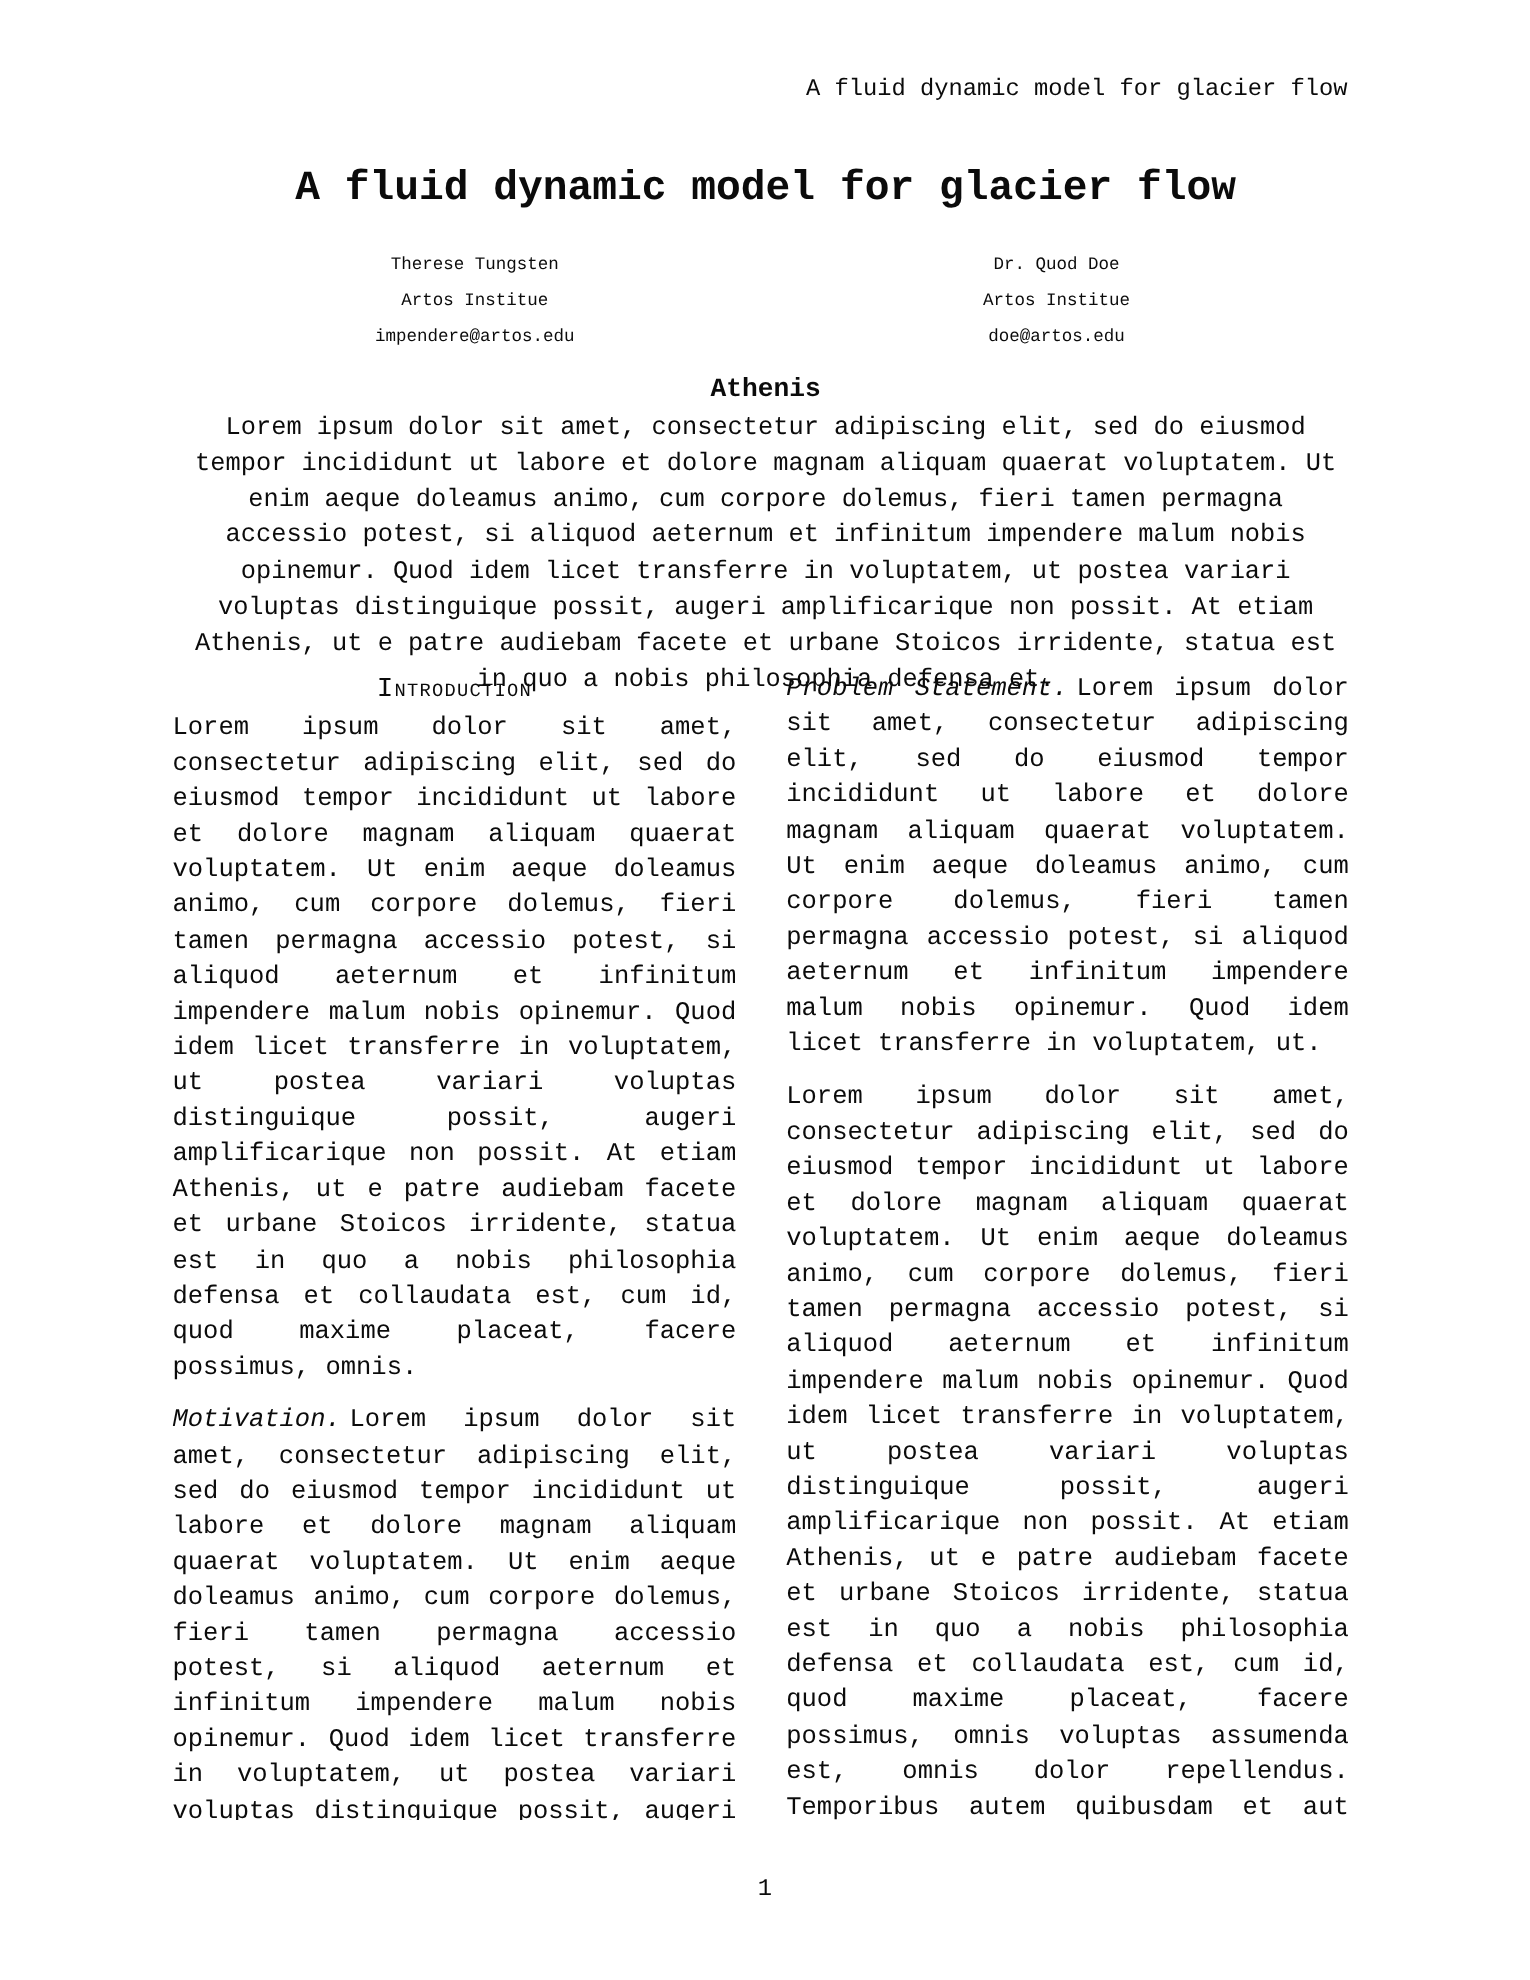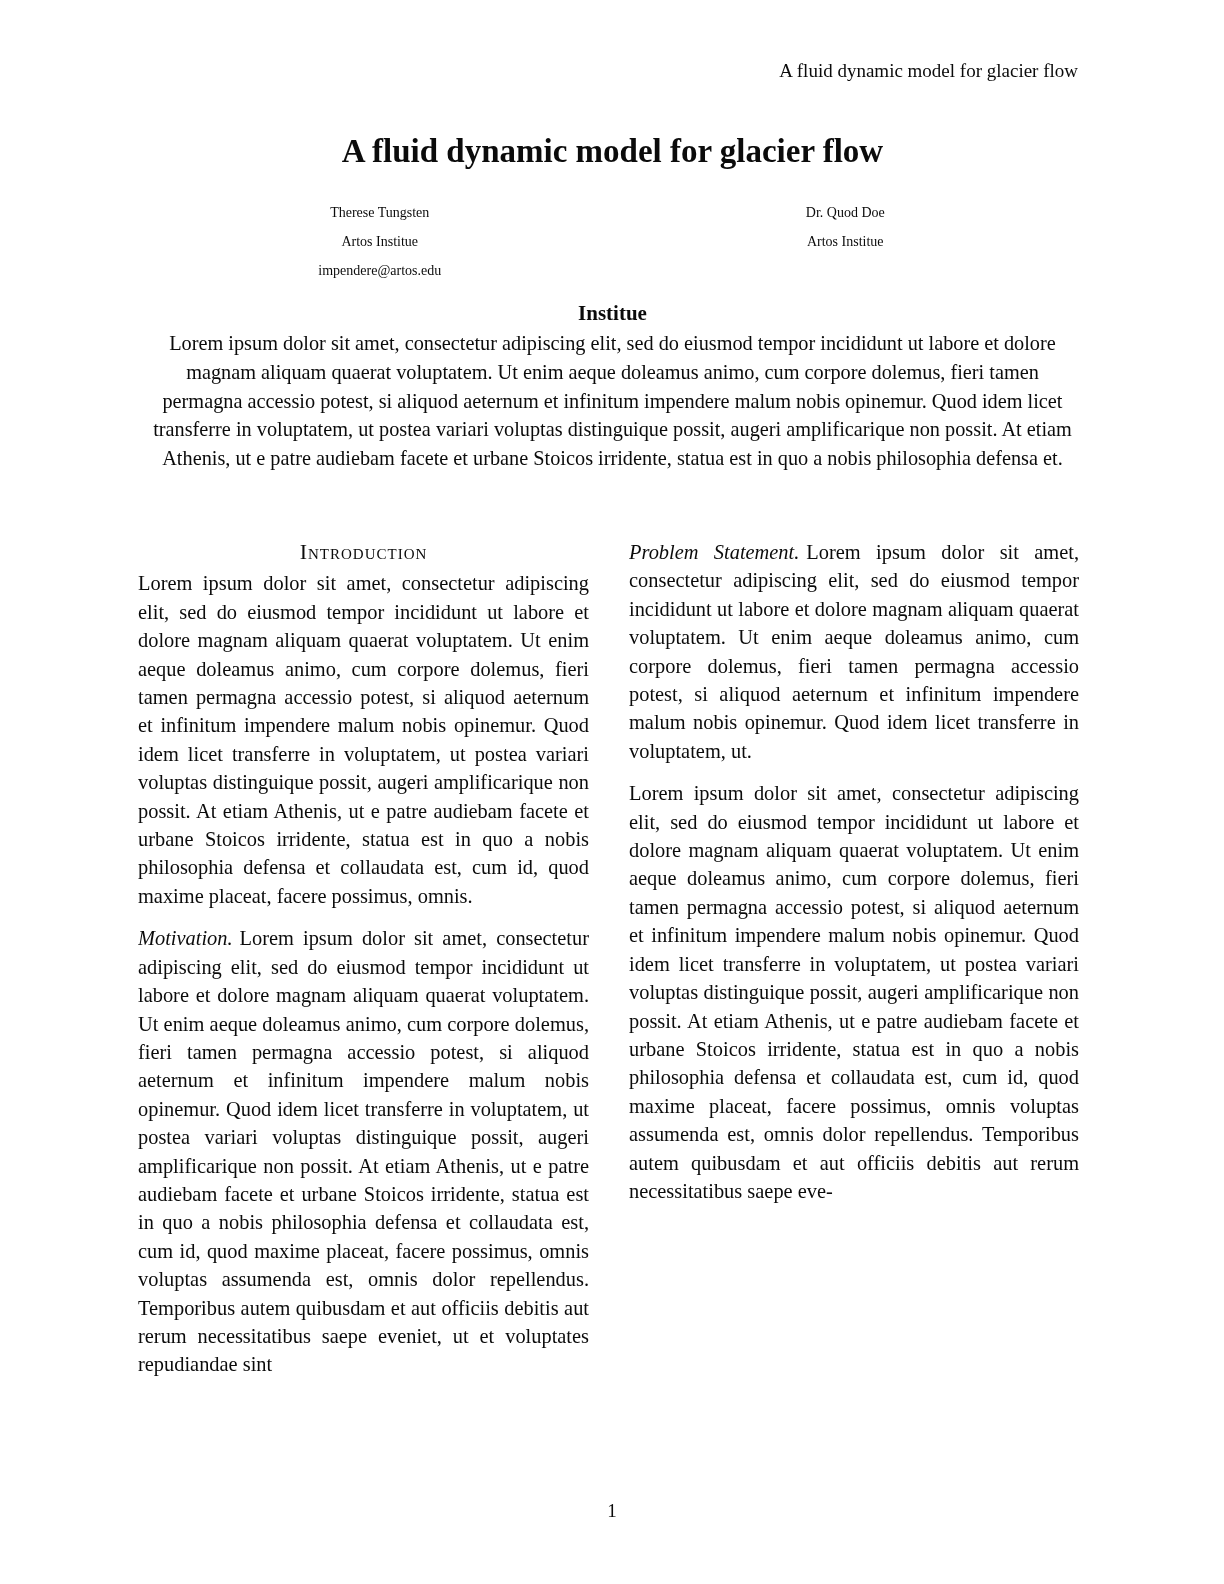--- a/index.html
+++ b/index.html
@@ -2,21 +2,21 @@
 <html><head>
 <meta charset="utf-8">
 <style>
   html, body { margin: 0; padding: 0; background: #ffffff; }
   .page {
     position: relative;
     width: 1224px;
     height: 1584px;
     background: #ffffff;
     color: #0b0b0b;
-    font-family: Liberation Serif, serif;
+    font-family: Liberation Mono, monospace;
     overflow: hidden;
   }
   .running-head {
     position: absolute;
     top: 59px; left: 147px; width: 931px;
     text-align: right;
     font-size: 19px;
     line-height: 24px;
   }
   .title {
@@ -91,24 +91,25 @@
 
   <div class="authors">
     <div class="author">
       <div>Therese Tungsten</div>
       <div>Artos Institue</div>
       <div>impendere@artos.edu</div>
     </div>
     <div class="author">
       <div>Dr. Quod Doe</div>
       <div>Artos Institue</div>
+      <div>doe@artos.edu</div>
     </div>
   </div>
 
-  <div class="abstract-heading">Institue</div>
+  <div class="abstract-heading">Athenis</div>
 
   <p class="abstract-text">Lorem ipsum dolor sit amet, consectetur adipiscing elit, sed do eiusmod tempor incididunt ut labore et dolore magnam aliquam quaerat voluptatem. Ut enim aeque doleamus animo, cum corpore dolemus, fieri tamen permagna accessio potest, si aliquod aeternum et infinitum impendere malum nobis opinemur. Quod idem licet transferre in voluptatem, ut postea variari voluptas distinguique possit, augeri amplificarique non possit. At etiam Athenis, ut e patre audiebam facete et urbane Stoicos irridente, statua est in quo a nobis philosophia defensa et.</p>
 
   <div class="col col-left">
     <h2 class="sec">Introduction</h2>
     <p>
       <span>Lorem ipsum dolor sit amet, consectetur adipiscing elit, sed do eiusmod tempor incididunt ut labore et dolore magnam aliquam quaerat voluptatem. Ut enim aeque doleamus animo, cum corpore dolemus, fieri tamen permagna accessio potest, si aliquod aeternum et infinitum impendere malum nobis opinemur. Quod idem licet transferre in voluptatem, ut postea variari voluptas distinguique possit, augeri amplificarique non possit. At etiam Athenis, ut e patre audiebam facete et urbane Stoicos irridente, statua est in quo a nobis philosophia defensa et collaudata est, cum id, quod maxime placeat, facere possimus, omnis.</span>
     </p>
     <p>
       <span class="runin">Motivation.</span><span>Lorem ipsum dolor sit amet, consectetur adipiscing elit, sed do eiusmod tempor incididunt ut labore et dolore magnam aliquam quaerat voluptatem. Ut enim aeque doleamus animo, cum corpore dolemus, fieri tamen permagna accessio potest, si aliquod aeternum et infinitum impendere malum nobis opinemur. Quod idem licet transferre in voluptatem, ut postea variari voluptas distinguique possit, augeri amplificarique non possit. At etiam Athenis, ut e patre audiebam facete et urbane Stoicos irridente, statua est in quo a nobis philosophia defensa et collaudata est, cum id, quod maxime placeat, facere possimus, omnis voluptas assumenda est, omnis dolor repellendus. Temporibus autem quibusdam et aut officiis debitis aut rerum necessitatibus saepe eveniet, ut et voluptates repudiandae sint</span>

